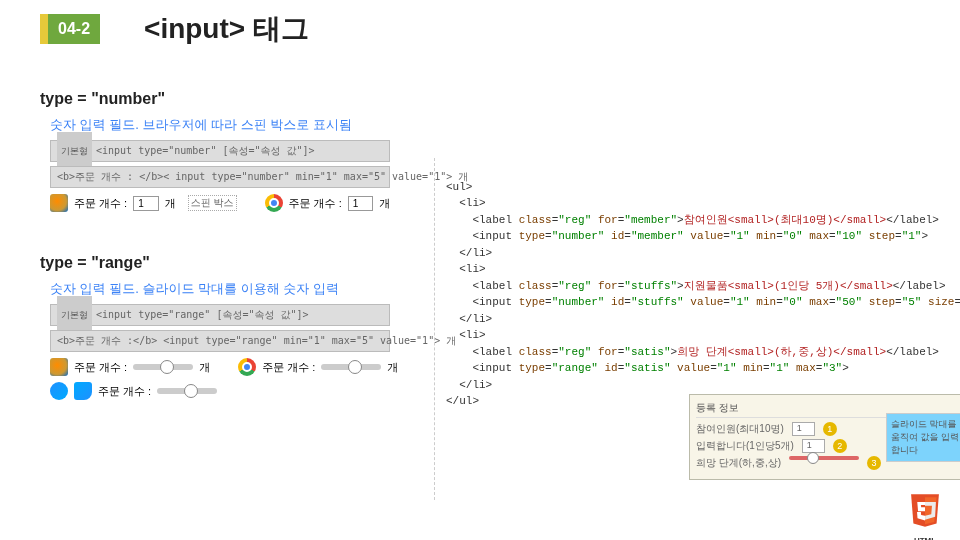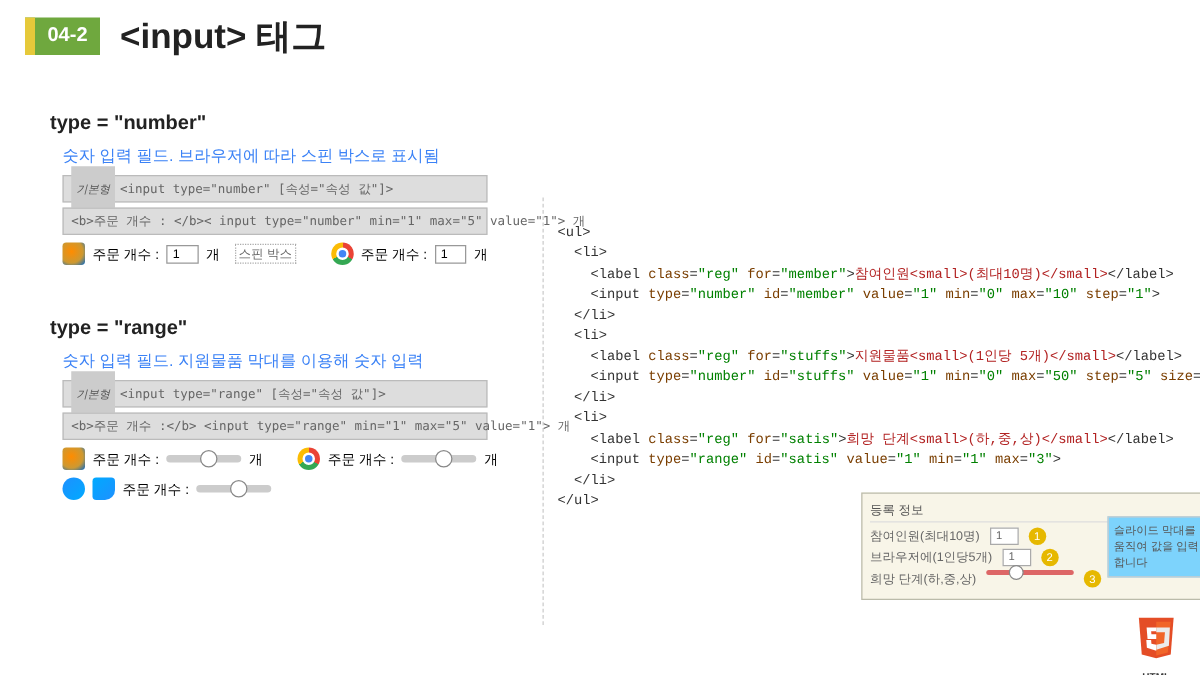--- a/index.html
+++ b/index.html
@@ -1,27 +1,27 @@
 <!DOCTYPE html>
 <html><head>
 <meta charset="utf-8">
 <style>
   * { box-sizing: border-box; margin: 0; padding: 0; }
   body { font-family: Arial, "Malgun Gothic", sans-serif; background: #fff; width: 960px; height: 540px; position: relative; overflow: hidden; }
   
-  .header { display: flex; align-items: center; padding: 10px 0 0 20px; }
+  .header { display: flex; align-items: center; padding: 10px 0 0 40px; gap: 28px; }
   .chapter-badge { background: #6fa83e; border-left: 8px solid #e6c93a; color: #fff; font-weight: bold; font-size: 16px; padding: 6px 10px; }
   .page-title { font-size: 28px; font-weight: bold; margin-left: 16px; color: #222; }
   
   .section-h { font-size: 16px; font-weight: bold; margin: 20px 0 6px 40px; color: #222; }
   .section-desc { font-size: 13px; margin: 8px 0 6px 50px; color: #3b82f6; }
   
   .shot-row { margin: 4px 0 4px 50px; }
   .shot-grey { display: inline-block; background: #ddd; border: 1px solid #bbb; font-family: monospace; font-size: 10px; padding: 3px 6px; color: #666; width: 340px; white-space: pre; }
-  .shot-grey .lbl { background: #ccc; padding: 14px 4px; margin-right: 4px; color: #555; font-size: 9px; font-style: italic; }
+  .shot-grey .lbl { background: #ccc; padding: 14px 4px; margin-right: 4px; color: #555; font-size: 9px; }
   
   .brow-row { display: flex; align-items: flex-end; gap: 28px; margin: 6px 0 6px 50px; }
   .brow-item { display: flex; align-items: center; gap: 6px; font-size: 11px; }
   .brow-ico { width: 18px; height: 18px; border-radius: 3px; }
   .ff { background: radial-gradient(circle at 40% 40%, #ff8c00, #c93 60%, #06c 100%); }
   .ch { background: conic-gradient(#ea4335 0 120deg, #34a853 120deg 240deg, #fbbc05 240deg 360deg); border-radius: 50%; position: relative; }
   .ch::after { content:""; position:absolute; inset:4px; background:#4285f4; border-radius:50%; border:2px solid #fff; }
   .ie { background: linear-gradient(135deg, #1e90ff, #0af); border-radius: 50%; }
   .ed { background: linear-gradient(135deg, #0af, #1e90ff); border-radius: 3px 3px 8px 3px; }
   .numbox { border: 1px solid #999; font-size: 10px; padding: 1px 14px 1px 4px; background: #fff; }
@@ -80,21 +80,21 @@
     </div>
     <div class="brow-item">
       <span class="brow-ico ch"></span>
       <span>주문 개수 :</span>
       <span class="numbox">1</span>
       <span>개</span>
     </div>
   </div>
 
   <div class="section-h" style="margin-top:42px">type = "range"</div>
-  <div class="section-desc">숫자 입력 필드. 지원물품 막대를 이용해 숫자 입력</div>
+  <div class="section-desc">숫자 입력 필드. 슬라이드 막대를 이용해 숫자 입력</div>
 
   <div class="shot-row">
     <span class="shot-grey"><span class="lbl">기본형</span><span>&lt;input type="range" [속성="속성 값"]&gt;</span></span>
   </div>
   <div class="shot-row">
     <span class="shot-grey"><span>&lt;b&gt;주문 개수 :&lt;/b&gt;</span><span> &lt;input type="range" min="1" max="5" value="1"&gt; 개</span></span>
   </div>
 
   <div class="brow-row">
     <div class="brow-item">
@@ -140,21 +140,21 @@
 </div>
 
 <div class="result-panel">
   <div class="rtitle">등록 정보</div>
   <div class="rrow">
     <span>참여인원(최대10명)</span>
     <span class="rnum">1</span>
     <span class="ridx">1</span>
   </div>
   <div class="rrow">
-    <span>브라우저에(1인당5개)</span>
+    <span>입력합니다(1인당5개)</span>
     <span class="rnum">1</span>
     <span class="ridx">2</span>
   </div>
   <div class="rrow">
     <span>희망 단계(하,중,상)</span>
     <span class="rslider"></span>
     <span class="ridx">3</span>
   </div>
   <div class="tooltip">슬라이드 막대를 움직여 값을 입력합니다</div>
 </div>

